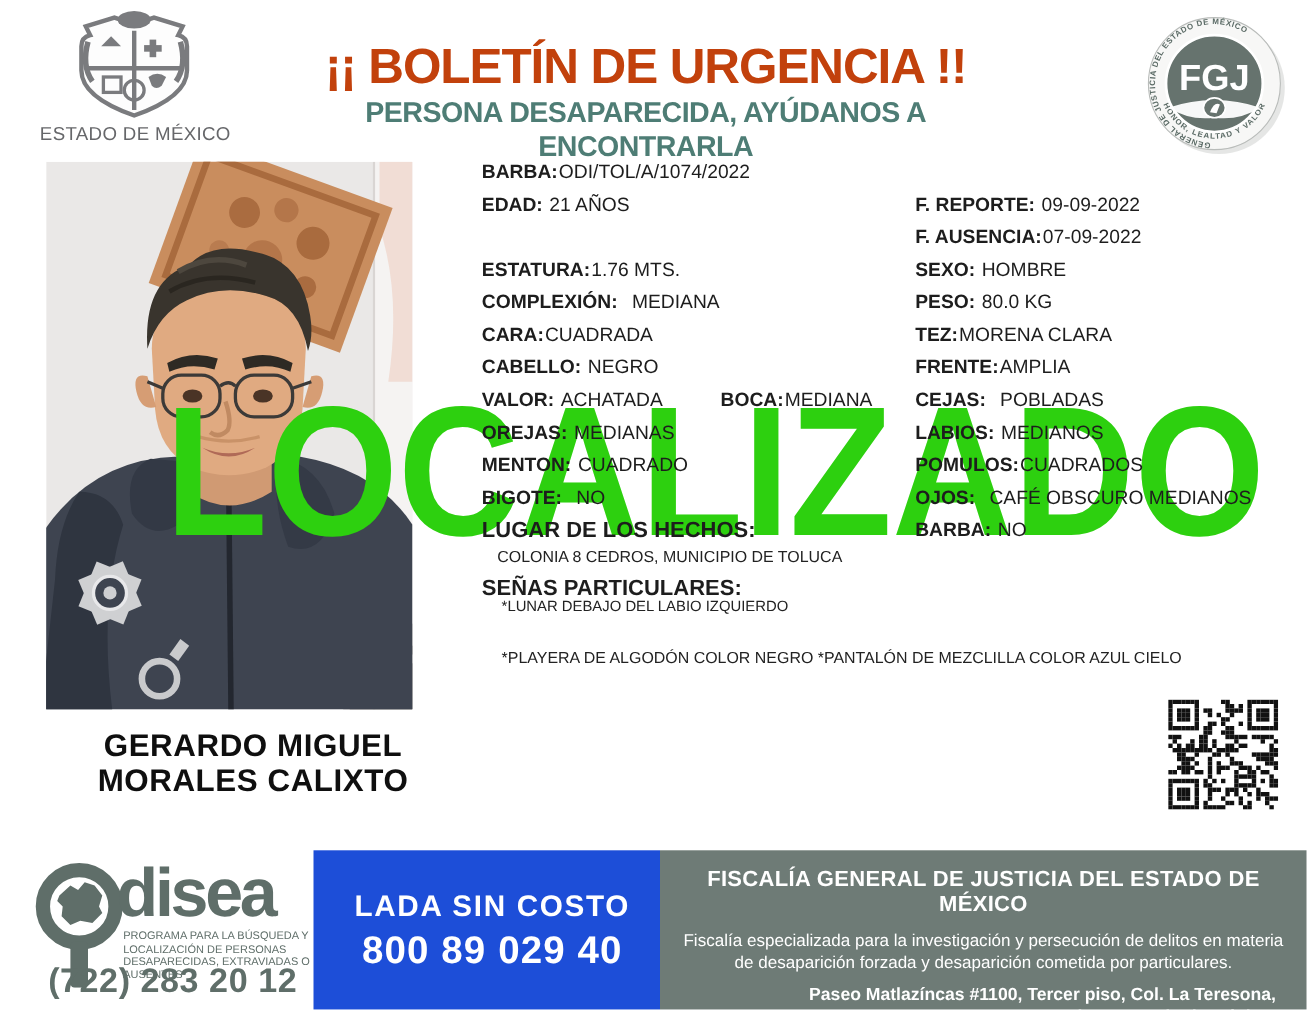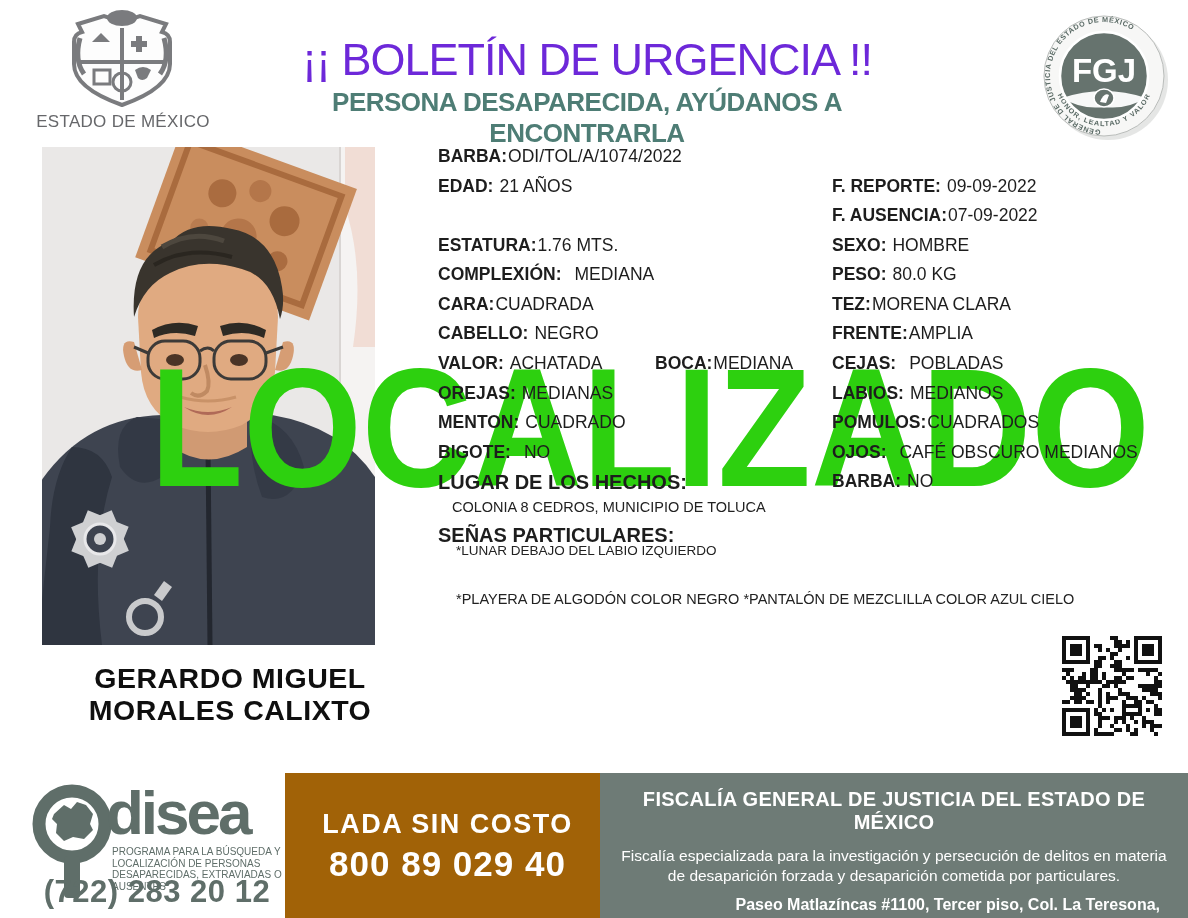--- a/index.html
+++ b/index.html
@@ -5,21 +5,21 @@
   * { margin:0; padding:0; box-sizing:border-box; }
   html,body { background:#ffffff; }
   .page {
     position:relative; width:1188px; height:918px; background:#fff;
     font-family:"Liberation Sans", sans-serif; overflow:hidden; color:#1d1d1d;
   }
   .abs { position:absolute; }
 
   
   .title-block { position:absolute; left:234px; top:36px; width:706px; text-align:center; }
-  .title-main { font-size:45px; font-weight:normal; letter-spacing:-1px; color:#6d28d9; line-height:48px; }
+  .title-main { font-size:45px; font-weight:bold; letter-spacing:-1px; color:#c2410c; line-height:48px; }
   .title-sub  { font-size:26px; font-weight:bold; letter-spacing:-0.5px; color:#4e7d75; margin-top:3px; }
   .estado-caption { position:absolute; left:18px; top:112px; width:210px; text-align:center;
     font-size:17px; font-weight:normal; color:#66676a; letter-spacing:0.3px; }
 
   
   .frow { position:absolute; font-size:17.5px; white-space:nowrap; z-index:6; }
   .frow b { font-weight:bold; }
   .frow .v { margin-left:6px; }
   .frow .v.t0 { margin-left:1px; }
   .frow .v.tw { margin-left:13px; }
@@ -34,21 +34,21 @@
   .watermark { position:absolute; left:148px; top:348px; z-index:5; pointer-events:none; }
 
   
   .photo { position:absolute; left:42px; top:147px; width:333px; height:498px; z-index:1; }
 
   
   .qr { position:absolute; left:1062px; top:636px; width:100px; height:100px; z-index:6; }
 
   
   .band-center { position:absolute; left:285px; top:773px; width:315px; height:145px;
-    background:#a16207; color:#fff; text-align:center; z-index:4;padding-left:10px; }
+    background:#1d4ed8; color:#fff; text-align:center; z-index:4;padding-left:10px; }
   .band-center .lada  { margin-top:36px; font-size:27px; font-weight:bold; letter-spacing:1.5px; }
   .band-center .phone { margin-top:4px; font-size:35px; font-weight:bold; letter-spacing:1px; }
   .band-right { position:absolute; left:600px; top:773px; width:588px; height:145px;
     background:#6e7b76; color:#fff; z-index:4; }
   .band-right .f-title { margin-top:15px; text-align:center; font-size:20px; font-weight:bold; letter-spacing:0.3px; }
   .band-right .f-desc  { margin:12px auto 0; width:560px; text-align:center; font-size:15.5px; line-height:20px; }
   .band-right .f-addr  { margin-top:9px; padding-right:28px; text-align:right; font-size:16px; font-weight:bold; line-height:20px; }
 
   .odisea-brand { position:absolute; left:106px; top:780px; font-size:62px; font-weight:bold;
     letter-spacing:-3px; color:#5f6e69; line-height:66px; z-index:4; }

